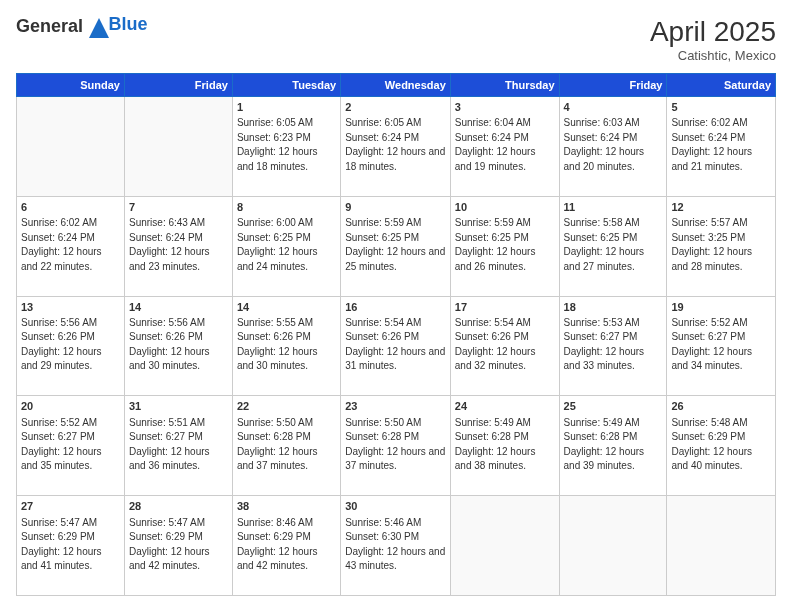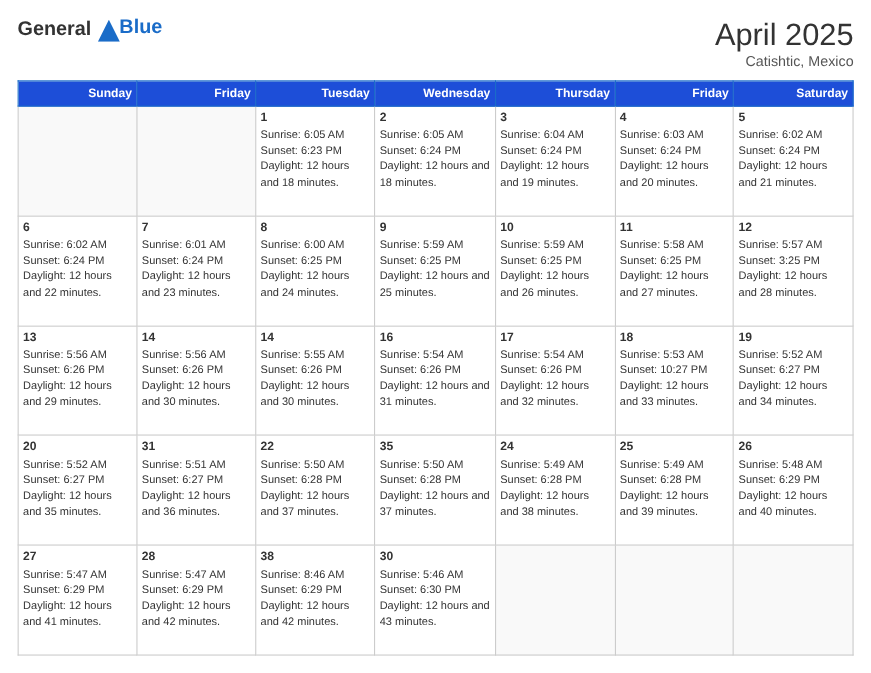--- a/index.html
+++ b/index.html
@@ -157,21 +157,21 @@
         </tr>
         <tr>
           <td>
             <span class="day-number">6</span>
             <div class="day-info">Sunrise: 6:02 AM
 Sunset: 6:24 PM
 Daylight: 12 hours and 22 minutes.</div>
           </td>
           <td>
             <span class="day-number">7</span>
-            <div class="day-info">Sunrise: 6:01 AM
+            <div class="day-info">Sunrise: 6:43 AM
 Sunset: 6:24 PM
 Daylight: 12 hours and 23 minutes.</div>
           </td>
           <td>
             <span class="day-number">8</span>
             <div class="day-info">Sunrise: 6:00 AM
 Sunset: 6:25 PM
 Daylight: 12 hours and 24 minutes.</div>
           </td>
           <td>
@@ -226,21 +226,21 @@
           </td>
           <td>
             <span class="day-number">17</span>
             <div class="day-info">Sunrise: 5:54 AM
 Sunset: 6:26 PM
 Daylight: 12 hours and 32 minutes.</div>
           </td>
           <td>
             <span class="day-number">18</span>
             <div class="day-info">Sunrise: 5:53 AM
-Sunset: 10:27 PM
+Sunset: 6:27 PM
 Daylight: 12 hours and 33 minutes.</div>
           </td>
           <td>
             <span class="day-number">19</span>
             <div class="day-info">Sunrise: 5:52 AM
 Sunset: 6:27 PM
 Daylight: 12 hours and 34 minutes.</div>
           </td>
         </tr>
         <tr>
@@ -256,21 +256,21 @@
 Sunset: 6:27 PM
 Daylight: 12 hours and 36 minutes.</div>
           </td>
           <td>
             <span class="day-number">22</span>
             <div class="day-info">Sunrise: 5:50 AM
 Sunset: 6:28 PM
 Daylight: 12 hours and 37 minutes.</div>
           </td>
           <td>
-            <span class="day-number">35</span>
+            <span class="day-number">23</span>
             <div class="day-info">Sunrise: 5:50 AM
 Sunset: 6:28 PM
 Daylight: 12 hours and 37 minutes.</div>
           </td>
           <td>
             <span class="day-number">24</span>
             <div class="day-info">Sunrise: 5:49 AM
 Sunset: 6:28 PM
 Daylight: 12 hours and 38 minutes.</div>
           </td>

